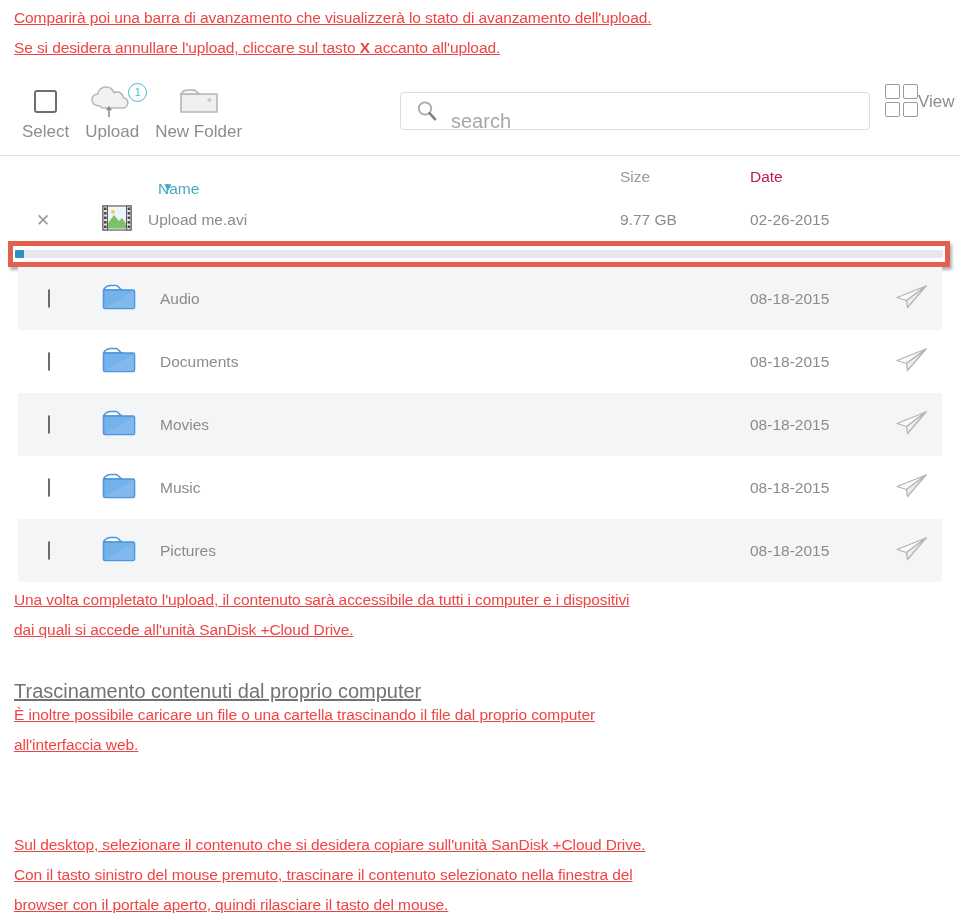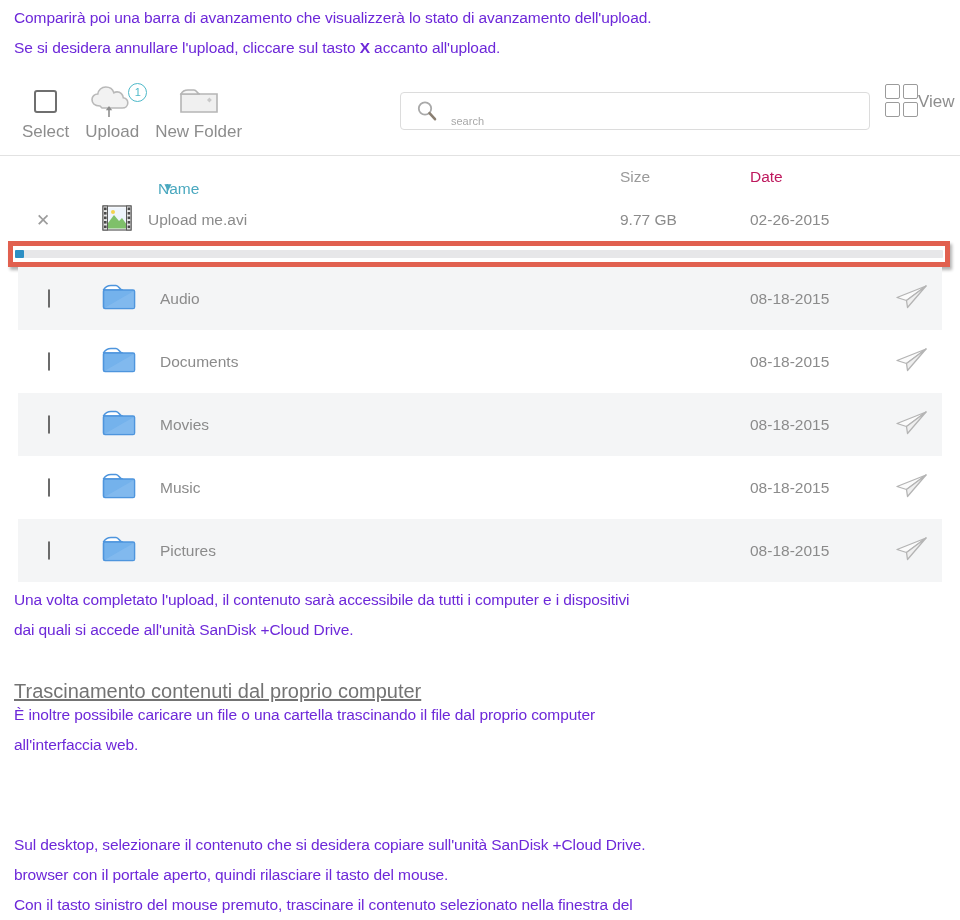--- a/index.html
+++ b/index.html
@@ -13,22 +13,23 @@
     font-family: "Liberation Sans", sans-serif;
     color: #000000;
     overflow: hidden;
     position: relative;
   }
 
   
   .doc-text {
     font-size: 15.5px;
     line-height: 30px;
-    color: #6d28d9;
+    color: #ef4444;
     letter-spacing: -0.1px;
+    text-decoration: underline;
   }
   .intro {
     position: absolute;
     left: 14px;
     top: 3px;
     width: 940px;
   }
   .intro .line { display: block; white-space: nowrap; }
   .intro .bold-x { font-weight: bold; }
 
@@ -114,21 +115,21 @@
   }
   .search-icon {
     margin: 0 10px 0 14px;
     display: flex;
     align-items: center;
   }
   .search-input {
     border: none;
     outline: none;
     font-family: "Liberation Sans", sans-serif;
-    font-size: 11px;
+    font-size: 20px;
     color: #8f8f8f;
     background: transparent;
     width: 380px;
     margin-top: 20px;
   }
   .search-input::placeholder { color: #a8a8a8; }
 
   .view-btn {
     position: absolute;
     left: 885px;
@@ -459,15 +460,15 @@
 
 <div class="section-head" style="top:680px;">Trascinamento contenuti dal proprio computer</div>
 
 <div class="p-block doc-text" style="left:14px; top:700px;">
   <span class="line">È inoltre possibile caricare un file o una cartella trascinando il file dal proprio computer</span>
   <span class="line">all'interfaccia web.</span>
 </div>
 
 <div class="p-block doc-text" style="left:14px; top:830px;">
   <span class="line">Sul desktop, selezionare il contenuto che si desidera copiare sull'unità SanDisk +Cloud Drive.</span>
+  <span class="line">Con il tasto sinistro del mouse premuto, trascinare il contenuto selezionato nella finestra del</span>
   <span class="line">browser con il portale aperto, quindi rilasciare il tasto del mouse.</span>
-  <span class="line">Con il tasto sinistro del mouse premuto, trascinare il contenuto selezionato nella finestra del</span>
 </div>
 
 </body></html>

